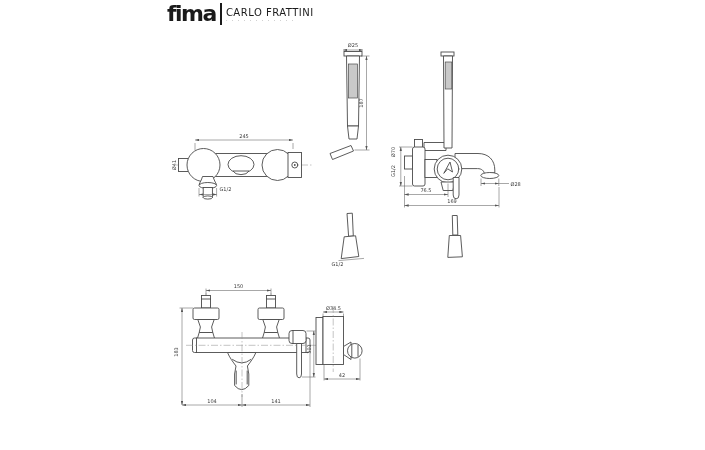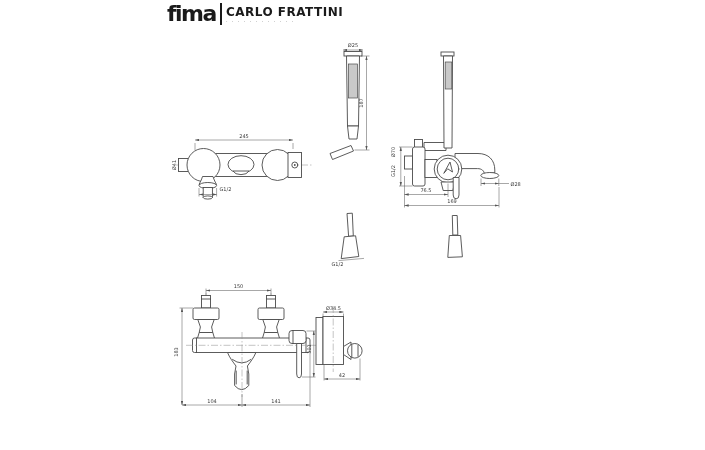--- a/index.html
+++ b/index.html
@@ -1,21 +1,21 @@
 <!DOCTYPE html>
 <html><head>
 <meta charset="utf-8">
 <style>
   html,body{margin:0;padding:0;background:#fff;}
   .sheet{position:relative;width:705px;height:450px;background:#fff;overflow:hidden;font-family:"DejaVu Sans",sans-serif;}
   .logo{position:absolute;left:167px;top:3px;display:flex;align-items:center;gap:4px;}
   .logo-fima{font-weight:700;font-size:22px;line-height:1;letter-spacing:-1.5px;color:#1a1a1a;}
   .logo-bar{width:2px;height:22px;background:#1a1a1a;}
   .logo-right{display:flex;flex-direction:column;justify-content:center;}
-  .logo-name{font-weight:700;font-size:12px;letter-spacing:.5px;color:#1a1a1a;white-space:nowrap;text-align:center;}
+  .logo-name{font-weight:400;font-size:10px;letter-spacing:.5px;color:#1a1a1a;white-space:nowrap;text-align:center;}
   .logo-sub{font-size:5px;line-height:4px;letter-spacing:1.4px;color:#555;white-space:nowrap;}
   svg{position:absolute;left:0;top:0;}
   .ln{stroke:#4a4a4a;stroke-width:.9;fill:none;stroke-linecap:round;}
   .fw{stroke:#4a4a4a;stroke-width:.9;fill:#fff;}
   .dim{stroke:#606060;stroke-width:.55;fill:none;}
   .cl{stroke:#939393;stroke-width:.55;fill:none;stroke-dasharray:7 2 1.5 2;}
   text.d{font-family:"DejaVu Sans",sans-serif;font-size:5px;fill:#3a3a3a;}
 </style>
 </head>
 <body>

